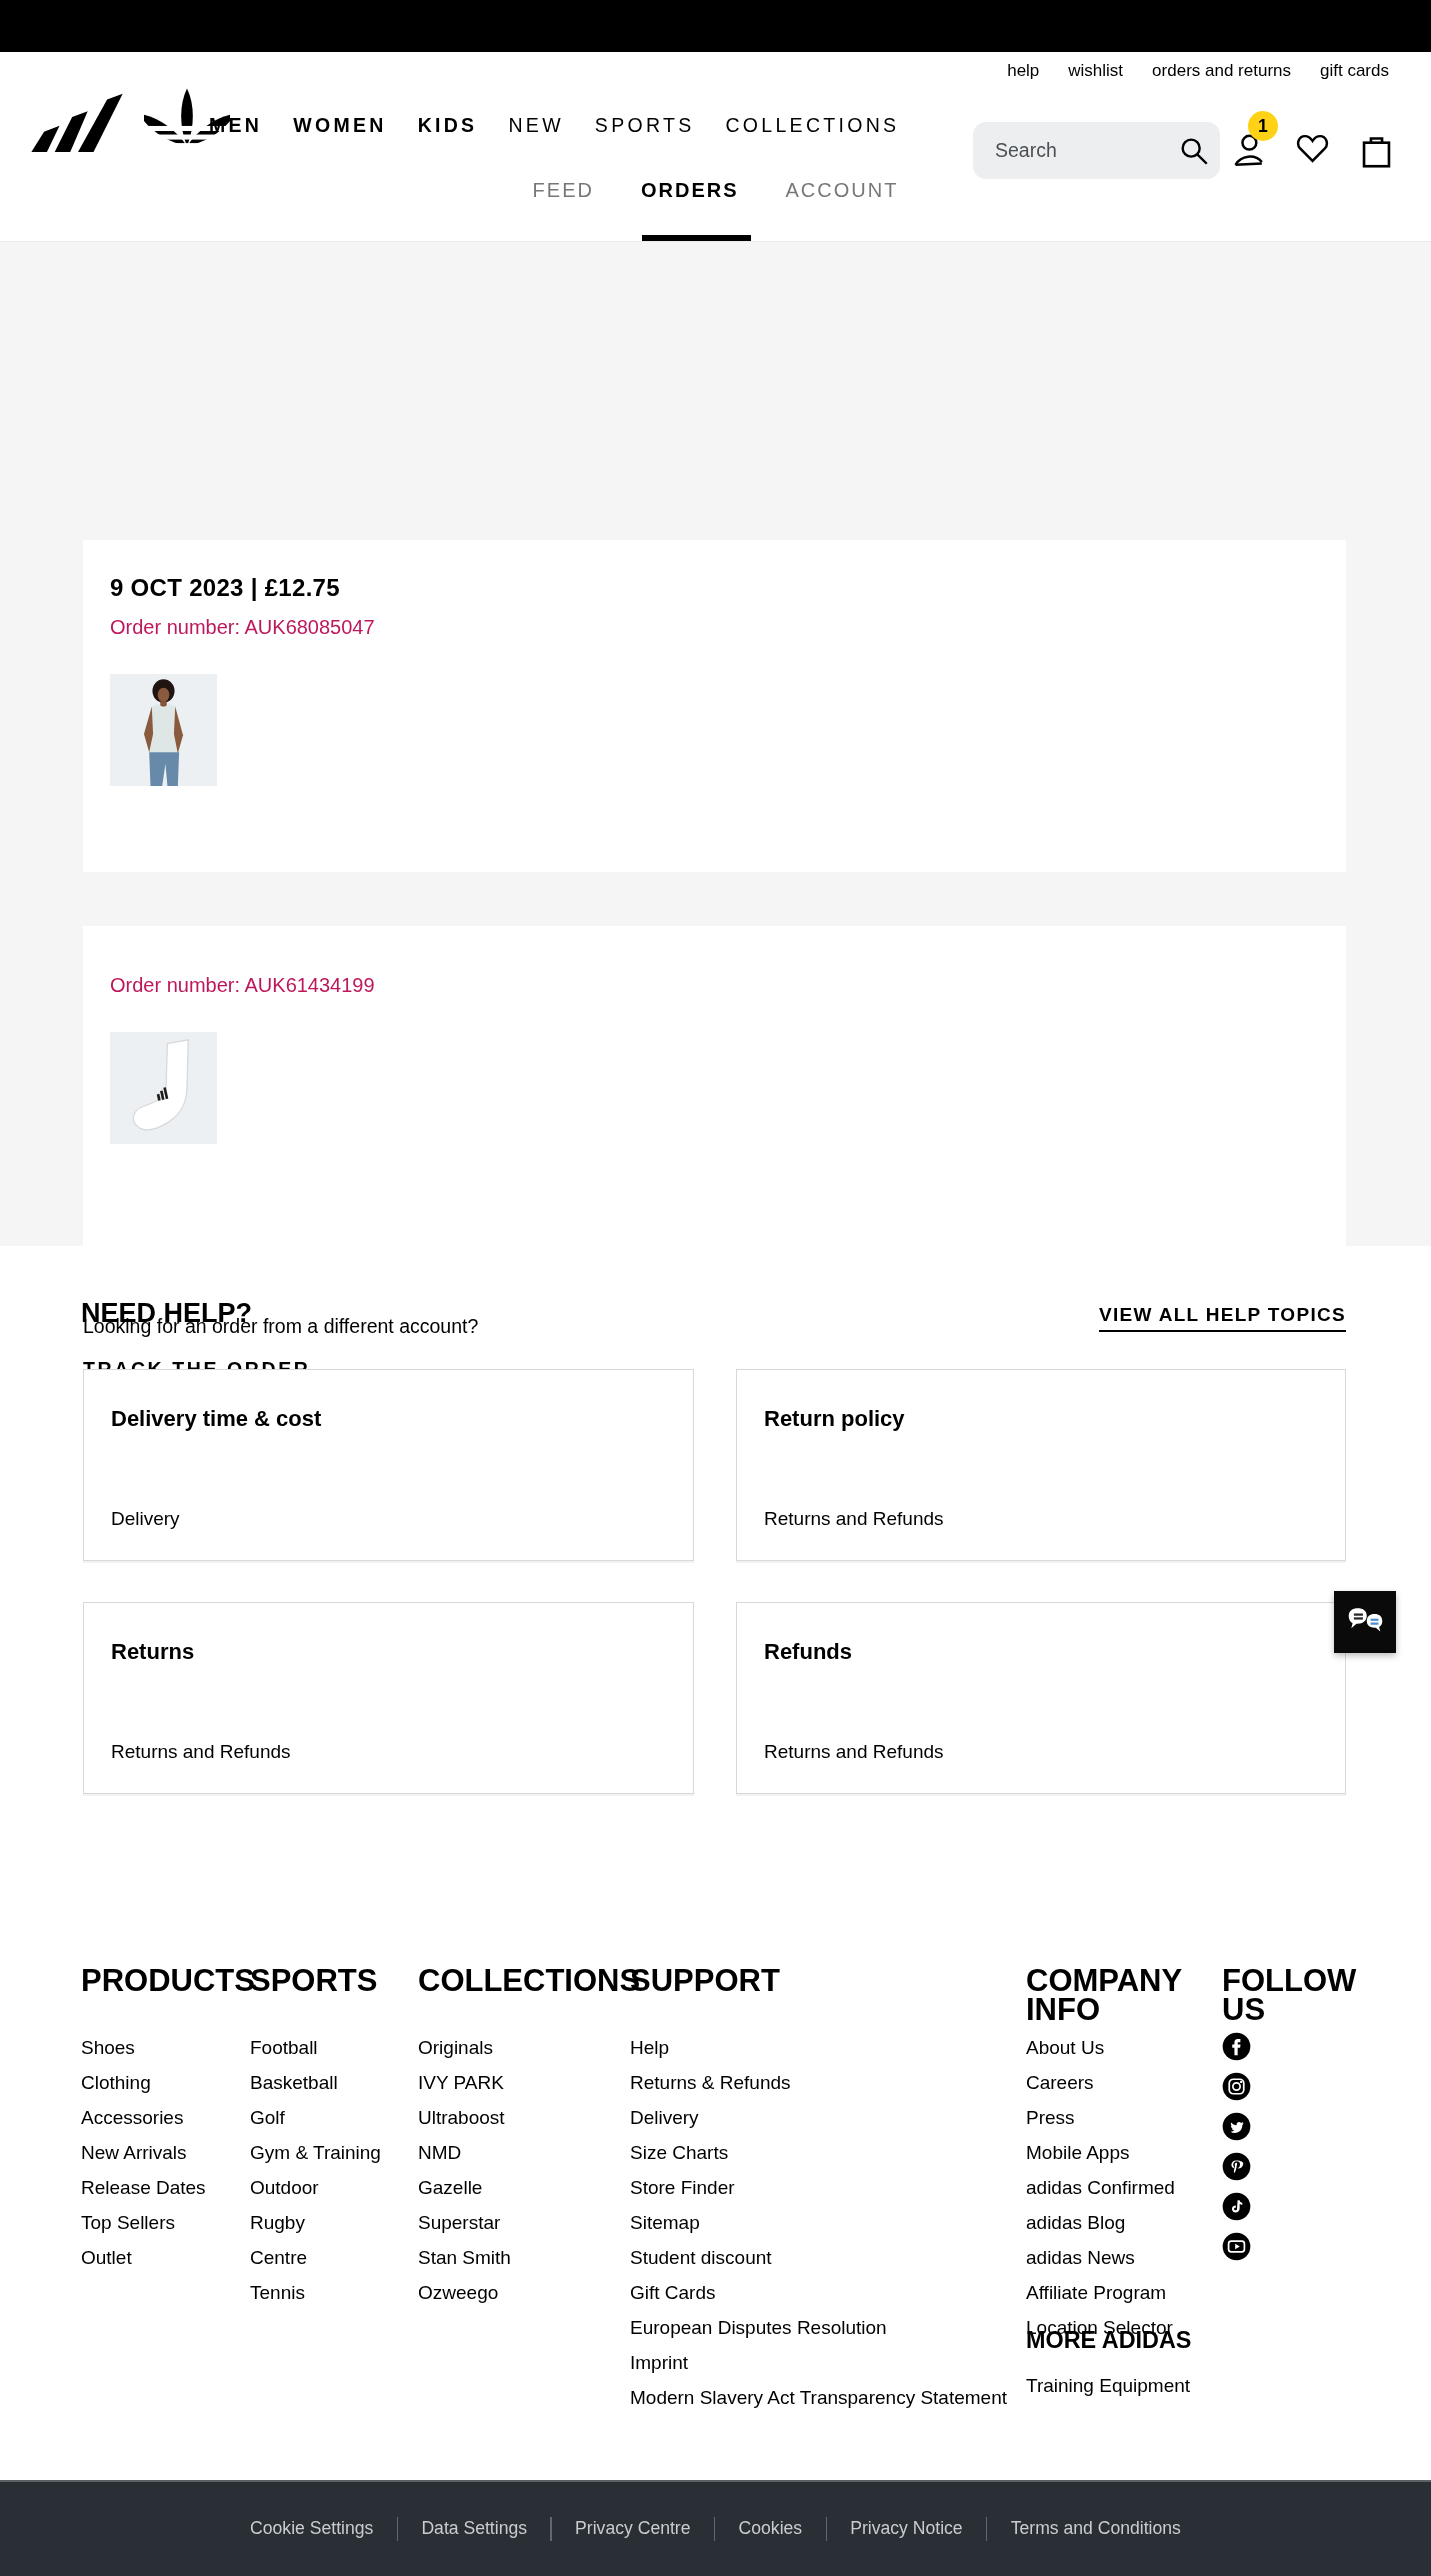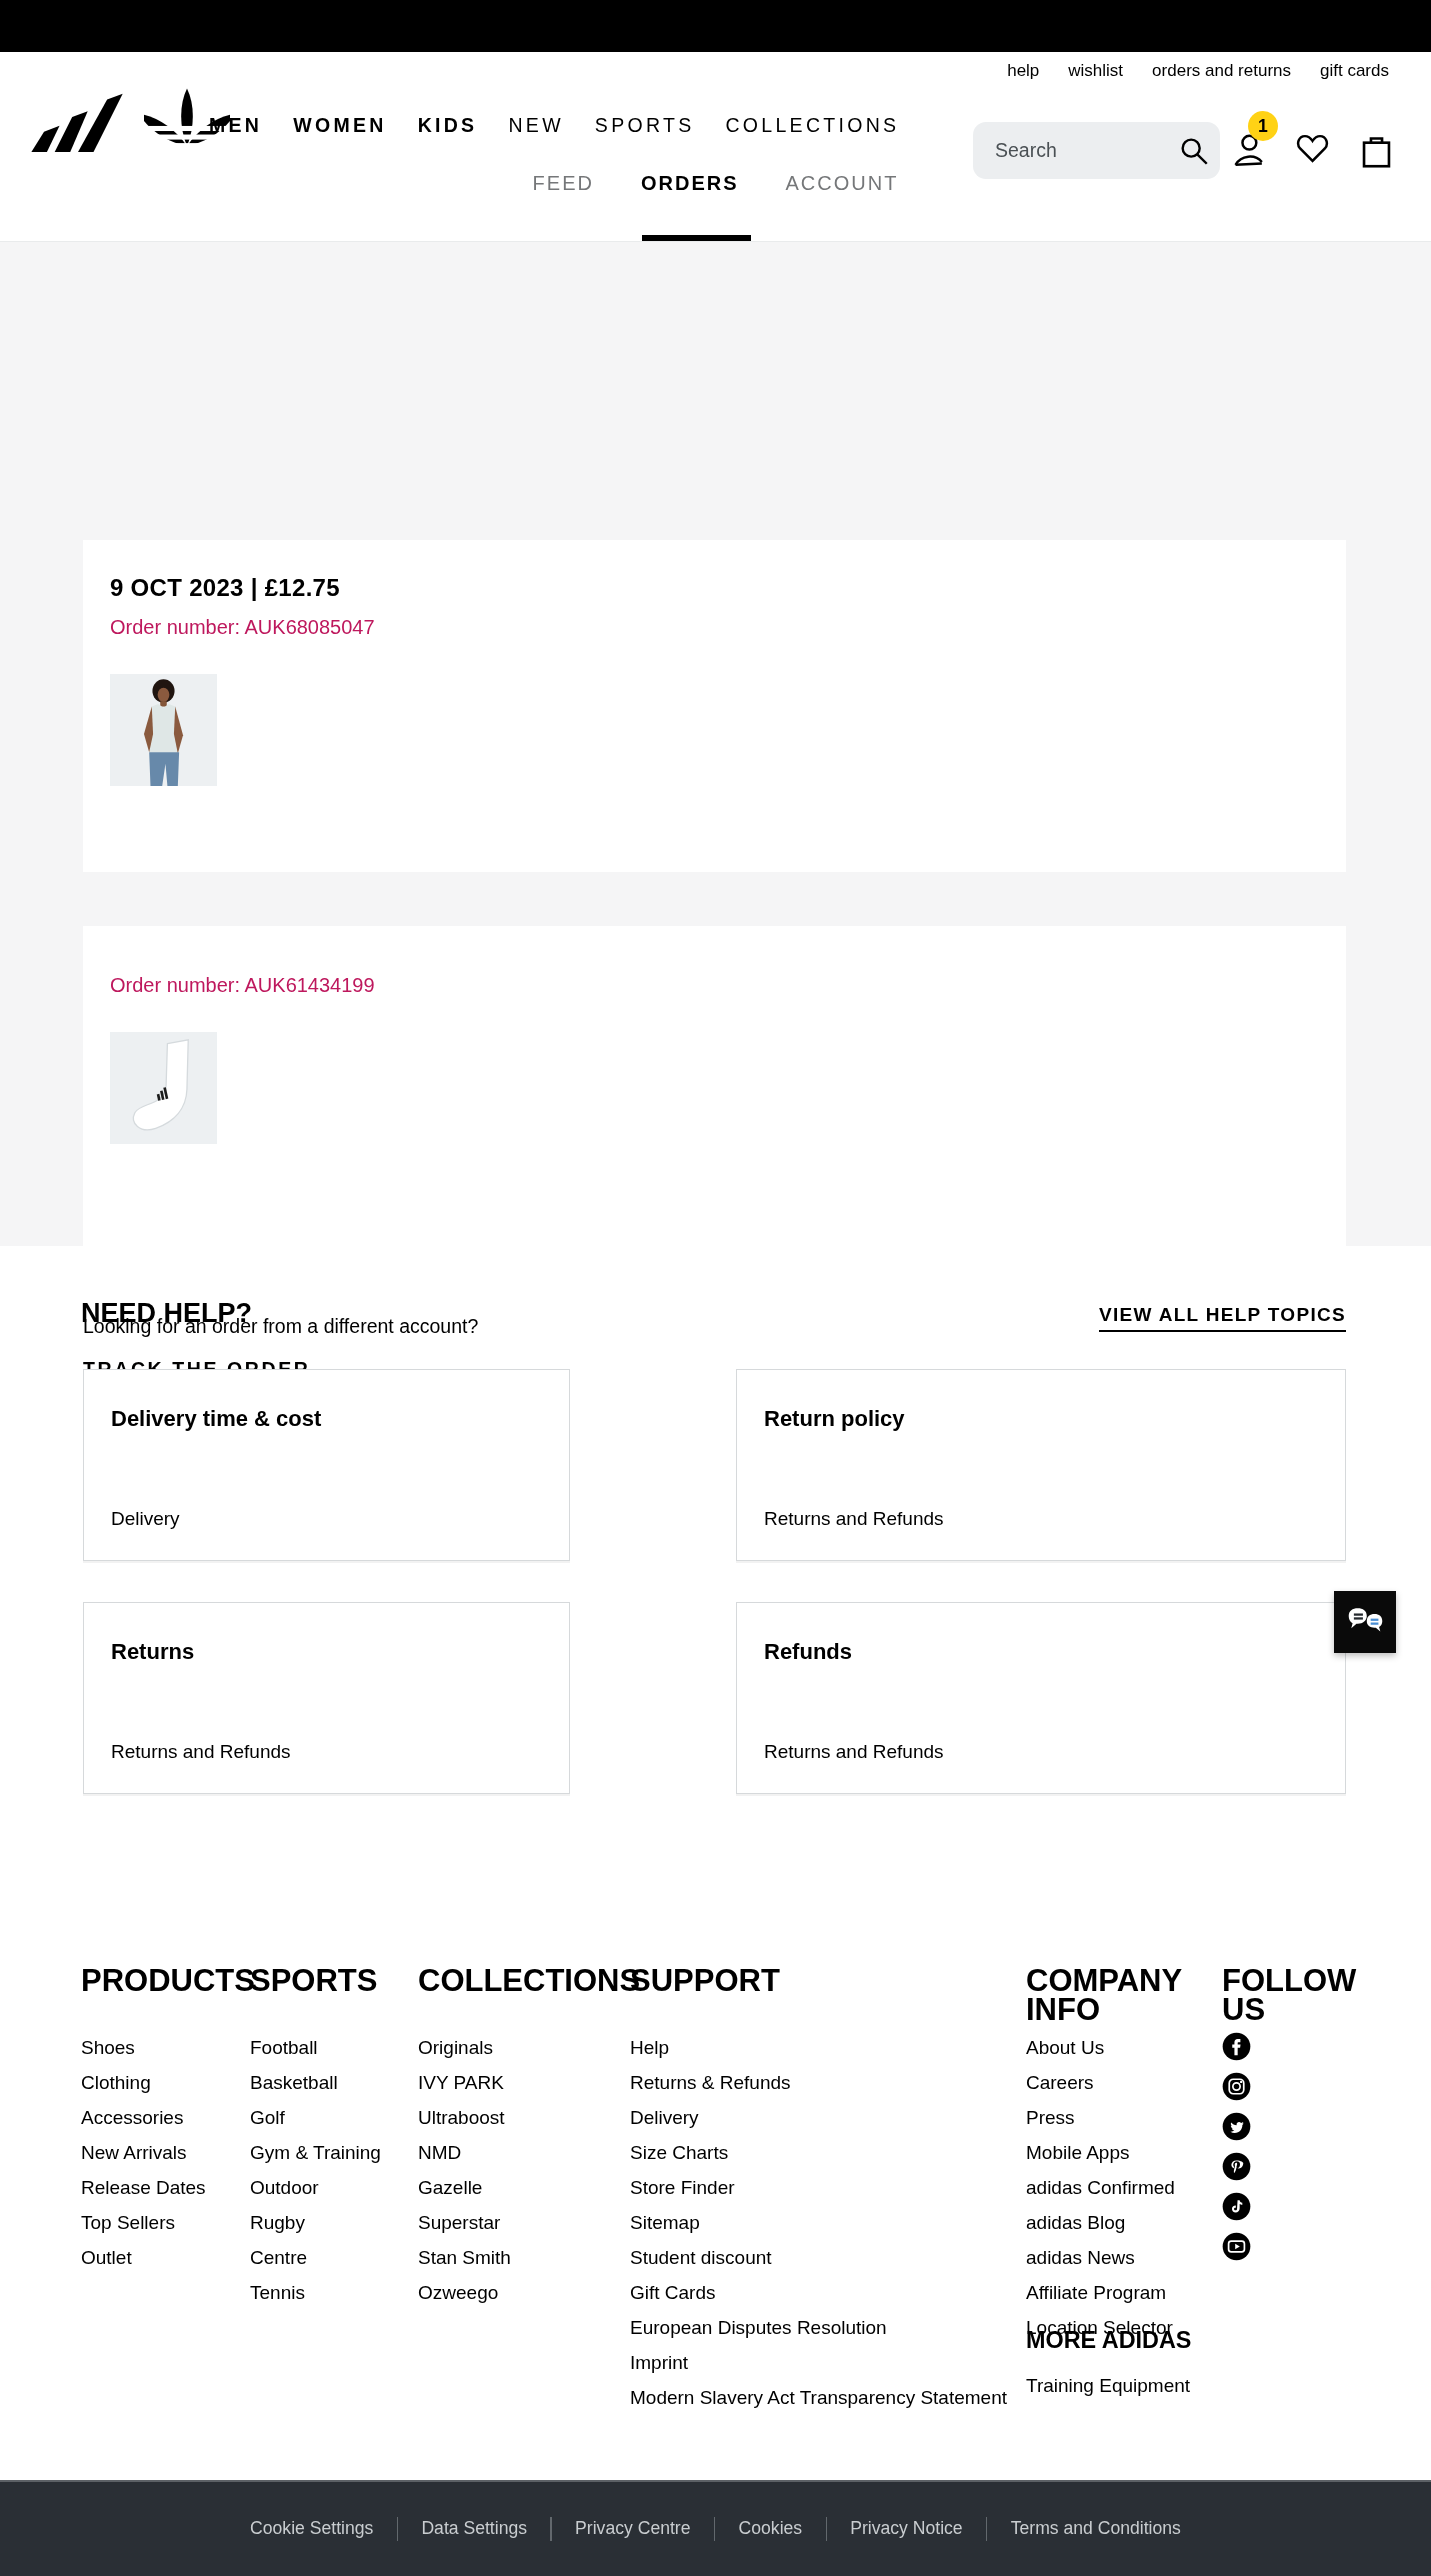--- a/index.html
+++ b/index.html
@@ -24,21 +24,21 @@
   .searchbox input::placeholder { color:#4a5054; opacity:1; }
   .searchbox .mag { position:absolute; right:9px; top:11.7px; }
   .hicon { position:absolute; top:81px; }
   .hicon.person { left:1231px; }
   .hicon.heart  { left:1296px; }
   .hicon.bag    { left:1361px; }
   .badge { position:absolute; left:1248px; top:59px; width:30px; height:30px; border-radius:50%;
            display:flex; align-items:center; justify-content:center; font-size:17.6px; font-weight:700; color:#000; }
 
   
-  .tabs { position:absolute; left:0; top:120px; width:1431px; display:flex; justify-content:center; gap:47px; font-size:20px; letter-spacing:2px; }
+  .tabs { position:absolute; left:0; top:127px; width:1431px; display:flex; justify-content:center; gap:47px; font-size:20px; letter-spacing:2px; }
   .tabs a { text-decoration:none; color:#757779; font-weight:400; }
   .tabs a.active { color:#000; font-weight:700; }
   .tab-underline { position:absolute; left:642px; bottom:0; width:109px; height:6.5px; background:#000; }
 
   
   .mainarea { position:absolute; left:0; top:242px; width:1431px; height:1004px; background:#f5f5f6; }
 
   .ucard { position:absolute; left:83px; width:1263px; height:332px; background:#fff; padding:34px 27px; }
   .ucard.first  { top:298px; }
   .ucard.second { top:684px; }
@@ -47,21 +47,21 @@
   .thumb { margin-top:35px; width:107px; height:112px; background:#edf0f2; }
 
   .lookup-q { position:absolute; left:83px; top:1073px; font-size:19.5px; }
   .lookup-link { position:absolute; left:83px; top:1116px; font-size:19.5px; font-weight:700; letter-spacing:2.6px;
                  color:#000; text-decoration:none; border-bottom:2px solid #000; padding-bottom:4.6px; }
 
   
   .nh-heading { position:absolute; left:81px; top:1298px; font-size:27px; font-weight:700; }
   .nh-viewall { position:absolute; right:85px; top:1304px; font-size:19px; font-weight:700; letter-spacing:1.3px;
                 color:#000; text-decoration:none; border-bottom:2px solid #000; padding-bottom:3.9px; }
-  .hcard { position:absolute; width:487px; height:192px; background:#fff; border:0.7px solid #d6d9db;
+  .hcard { position:absolute; width:611px; height:192px; background:#fff; border:0.7px solid #d6d9db;
            box-shadow:0 2px 0 rgba(0,0,0,0.05); padding:36px 27px; }
   .hcard h3 { font-size:22px; font-weight:700; }
   .hcard .cat { position:absolute; left:27px; bottom:30px; font-size:19px; }
   .hcard.c0 { left:83px;  top:1369px; }
   .hcard.c1 { left:736px; top:1369px; width:610px; }
   .hcard.c2 { left:83px;  top:1602px; }
   .hcard.c3 { left:736px; top:1602px; width:610px; }
 
   
   .chat { position:absolute; left:1334px; top:1591px; width:62px; height:62px; background:#0a0a0a;

